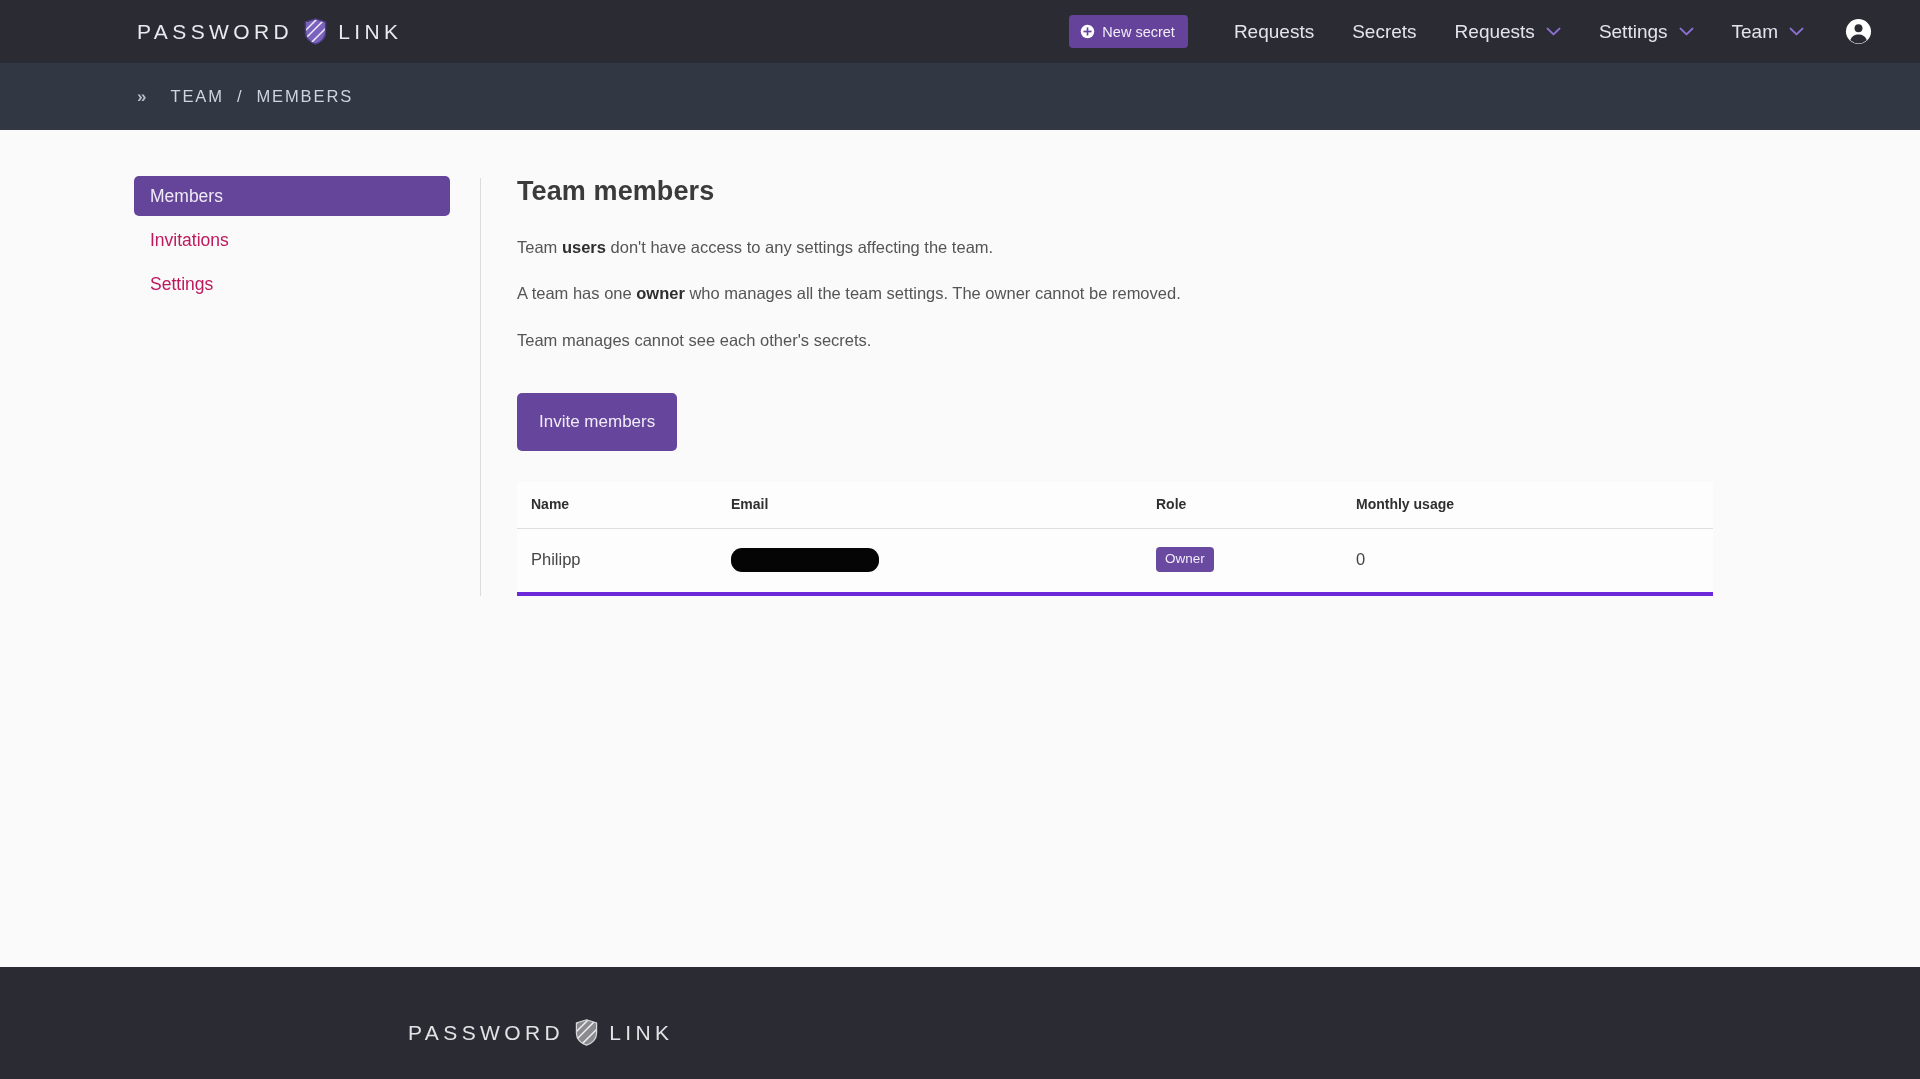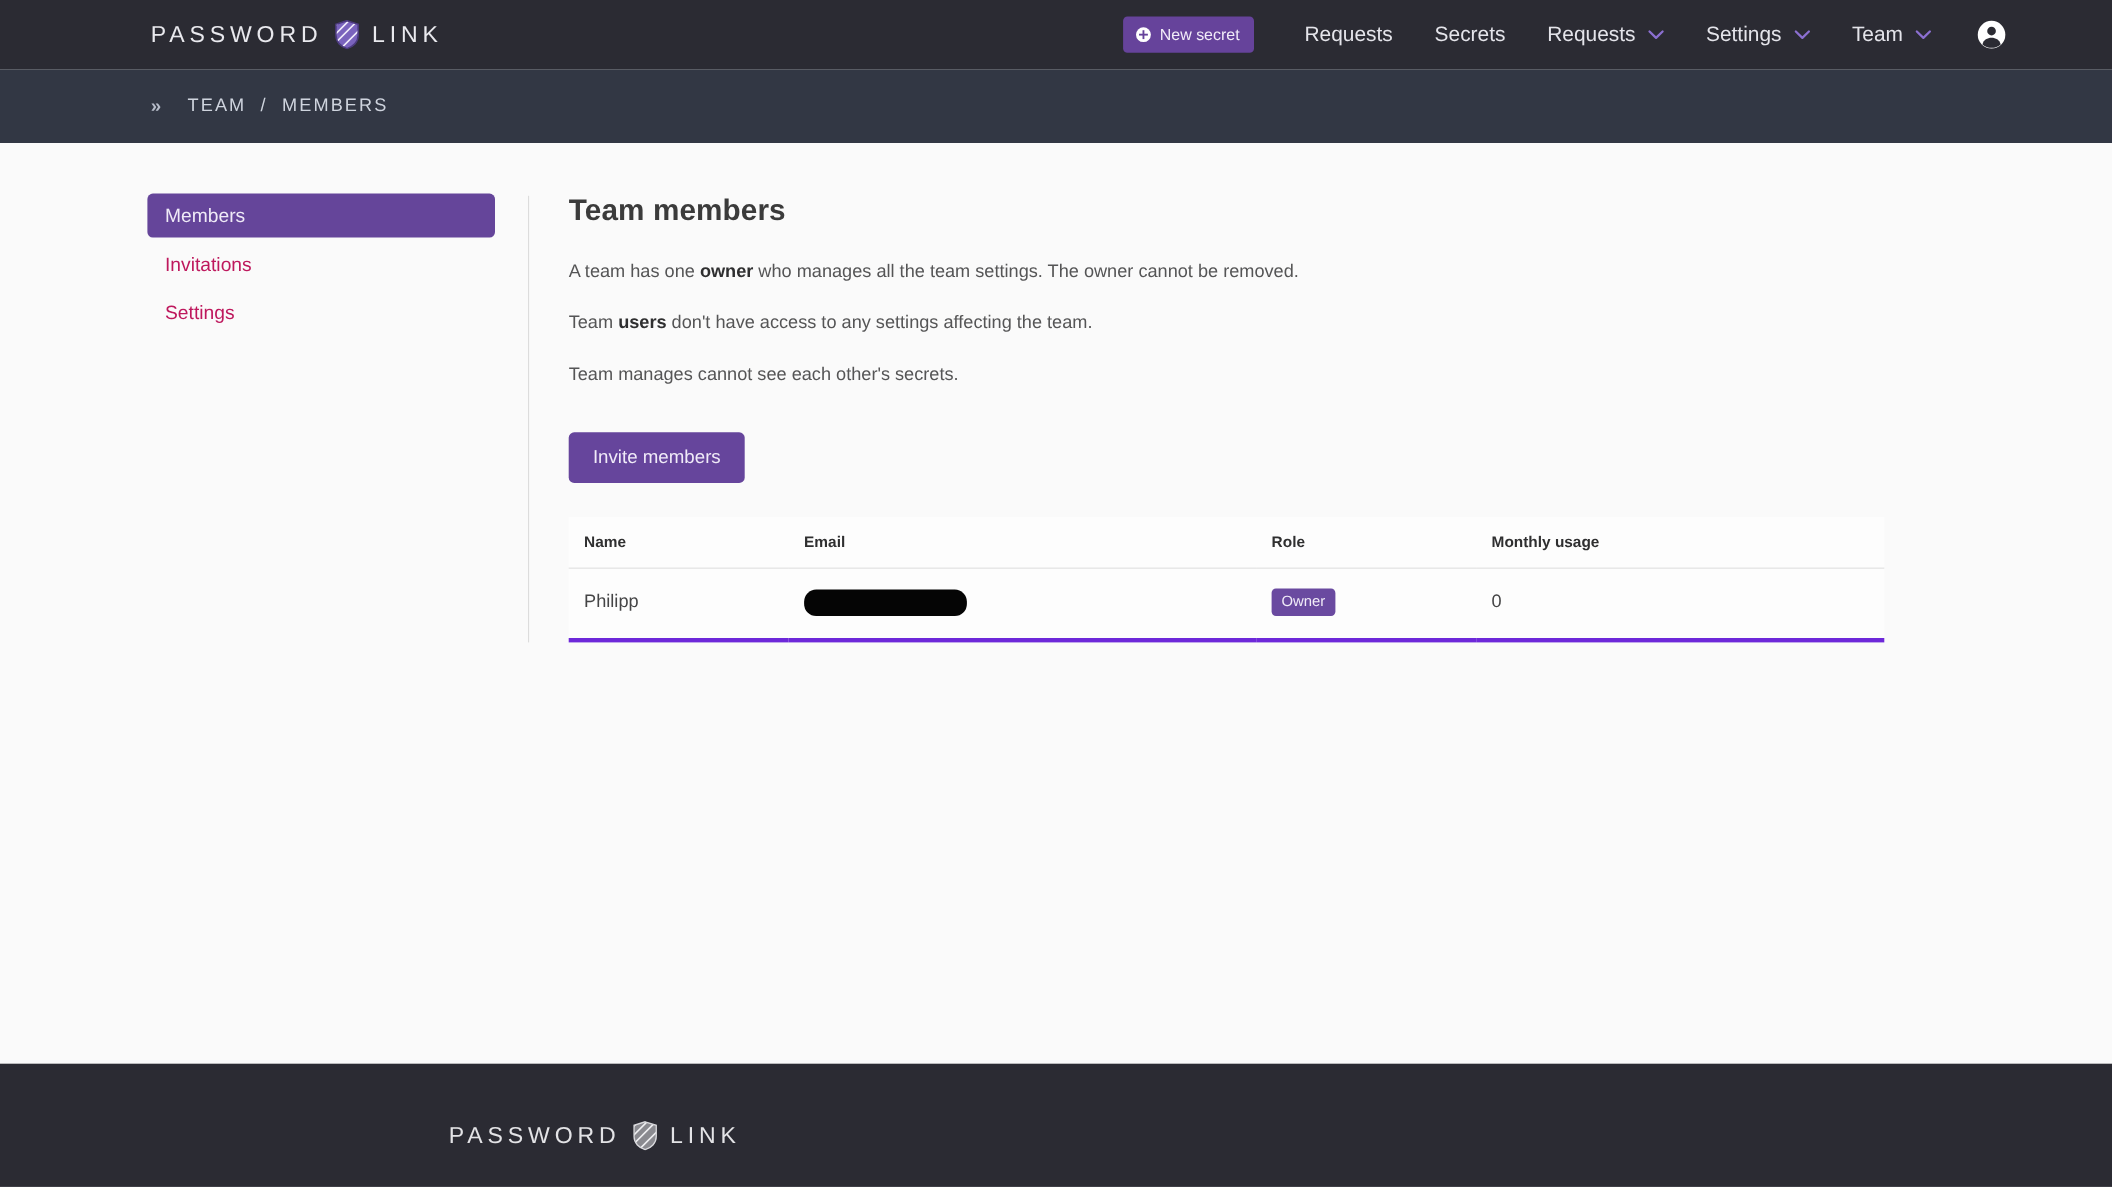--- a/index.html
+++ b/index.html
@@ -44,21 +44,21 @@
     width: 23px;
     height: 27px;
     display: block;
   }
 
   .nav {
     margin-left: auto;
     display: flex;
     align-items: center;
     gap: 0px;
-    padding-right: 96px;
+    padding-right: 48px;
   }
   .new-secret-btn {
     background: #66439b;
     color: #f1ecf8;
     border: none;
     border-radius: 4px;
     height: 33px;
     padding: 0 13px 0 11px;
     display: flex;
     align-items: center;
@@ -186,21 +186,21 @@
     margin: 0 0 25px 0;
     line-height: 1.3;
   }
   .para b { color: #2f2f30; font-weight: 700; }
 
   .invite-btn {
     background: #66459c;
     color: #f0ebf8;
     border: none;
     border-radius: 5px;
-    height: 46px;
+    height: 58px;
     padding: 0 22px;
     font-size: 17px;
     font-family: "Liberation Sans", sans-serif;
     cursor: pointer;
     margin-top: 17px;
     margin-bottom: 31px;
     display: inline-block;
   }
 
   
@@ -374,25 +374,25 @@
         <span>Settings</span>
       </div>
     </div>
 
     <div class="divider"></div>
 
     <div class="content">
       <h1 class="h1">Team members</h1>
 
       <p class="para">
+        <span>Team </span><b>users</b><span> don't have access to any settings affecting the team.</span>
+      </p>
+
+      <p class="para">
         <span>A team has one </span><b>owner</b><span> who manages all the team settings. The owner cannot be removed.</span>
-      </p>
-
-      <p class="para">
-        <span>Team </span><b>users</b><span> don't have access to any settings affecting the team.</span>
       </p>
 
       <p class="para">
         <span>Team manages cannot see each other's secrets.</span>
       </p>
 
       <button class="invite-btn">Invite members</button>
 
       <table class="tbl">
         <thead>

